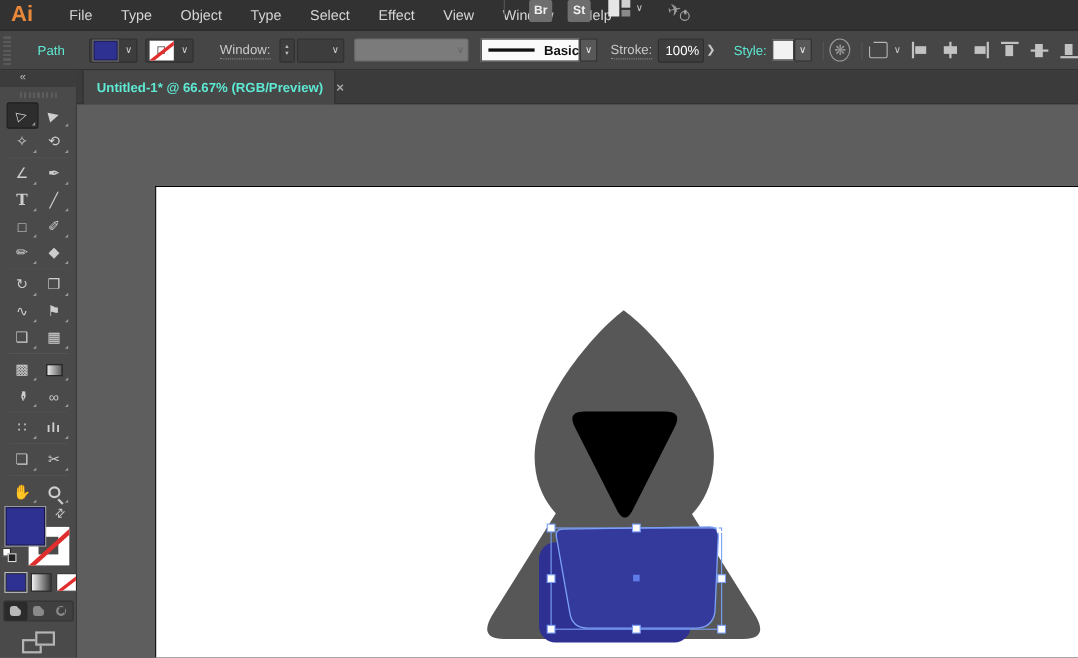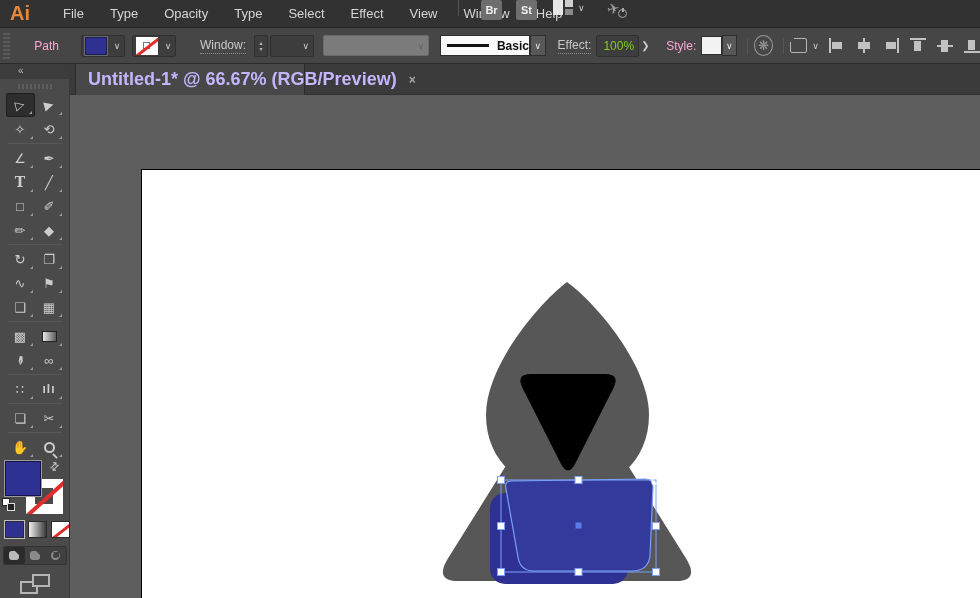--- a/index.html
+++ b/index.html
@@ -27,32 +27,32 @@
   .rocket .plane { display:inline-block; color:#9B9B9B; font-size:15px; transform:rotate(-12deg); }
   .rocket .ring { position:absolute; right:-8px; bottom:0; width:9px; height:9px; border:1.5px solid #A8A8A8;
     border-radius:50%; background:#323232; }
   .rocket .ring:after { content:""; position:absolute; left:3px; top:-2px; width:1.5px; height:4px; background:#A8A8A8; }
 
   
   .controlbar { position:absolute; left:0; top:28px; width:980px; height:36px; background:#464646;
     border-bottom:1px solid #2A2A2A; display:flex; align-items:center; color:#C9C9C9; font-size:12px; }
   .grip { width:8px; height:26px; margin-left:3px;
     background:repeating-linear-gradient(to bottom,#5a5a5a 0 2px,transparent 2px 4px); }
-  .cb-label { color:#f9a8d4; }
+  .cb-label { color:#5eead4; }
   .cb-link { color:#C9C9C9; border-bottom:1px dotted #8d8d8d; padding-bottom:1px; }
   .swatch-group { display:flex; align-items:center; height:22px; background:#3D3D3D; border:1px solid #303030; border-radius:2px; }
   .fillswatch { width:22px; height:18px; margin:0 3px; background:var(--c-fill); border:1px solid #1d1d55; outline:1px solid #6a6a6a; }
   .noneswatch { position:relative; width:22px; height:18px; margin:0 3px; background:#fff; overflow:hidden; }
   .noneswatch .hole { position:absolute; left:7px; top:5px; width:7px; height:7px; border:1px solid #777; background:#fff; }
   .noneswatch .slash { position:absolute; left:-3px; top:7px; width:34px; height:2.5px; background:var(--c-red); transform:rotate(-38deg); }
   .dd-chev { width:14px; text-align:center; color:#CFCFCF; font-size:9px; }
   .stepper { width:15px; height:22px; background:#3D3D3D; border:1px solid #303030; border-radius:2px;
     display:flex; flex-direction:column; align-items:center; justify-content:center; color:#BBB; font-size:6px; line-height:6px; }
   .combo { height:22px; background:#3D3D3D; border:1px solid #303030; border-radius:2px; display:flex; align-items:center; }
-  .combo .val { color:#84cc16; font-size:12px; padding-left:6px; flex:1; }
+  .combo .val { color:#ffffff; font-size:12px; padding-left:6px; flex:1; }
   .disabled-dd { width:116px; height:21px; background:#7B7B7B; border:1px solid #6a6a6a; border-radius:2px;
     display:flex; align-items:center; justify-content:flex-end; }
   .disabled-dd .dd-chev { color:#646464; }
   .brushfield { height:21px; background:#FAFAFA; border:1px solid #2e2e2e; display:flex; align-items:center; width:92px; }
   .brushline { width:42px; height:3px; background:#111; margin-left:6px; }
   .brushname { color:#111; font-size:12px; font-weight:bold; margin-left:8px; }
   .chevbtn { width:17px; height:21px; background:#585858; border:1px solid #2e2e2e; color:#E8E8E8;
     display:flex; align-items:center; justify-content:center; font-size:9px; }
   .arrowbtn { width:15px; height:22px; display:flex; align-items:center; justify-content:center; color:#C9C9C9; font-size:10px; }
   .stylesw { width:22px; height:19px; background:#F2F2F2; border:1px solid #2e2e2e; }
@@ -69,21 +69,21 @@
   .al-hr:before { right:0; top:0; width:2px; height:15px; } .al-hr:after { right:3px; top:4px; width:10px; height:7px; }
   .al-vt:before { left:0; top:0; width:16px; height:2px; } .al-vt:after { left:4px; top:3px; width:7px; height:10px; }
   .al-vc:before { left:0; top:7px; width:16px; height:2px; } .al-vc:after { left:4px; top:2px; width:7px; height:12px; }
   .al-vb:before { left:0; bottom:0; width:16px; height:2px; } .al-vb:after { left:4px; bottom:3px; width:7px; height:10px; }
 
   
   .workarea { position:absolute; left:70px; top:64px; width:910px; height:534px; }
   .tabstrip { position:absolute; left:0; top:0; width:910px; height:31px; background:#3B3B3B; border-bottom:1px solid #2F2F2F; }
   .doctab { position:absolute; left:5px; top:0; height:31px; width:230px; background:#474747;
     border-right:1px solid #2B2B2B; border-left:1px solid #2B2B2B; display:flex; align-items:center; }
-  .doctab .title { color:#c4b5fd; font-size:18px; font-weight:bold; margin-left:12px; white-space:nowrap; }
+  .doctab .title { color:#5eead4; font-size:12px; font-weight:bold; margin-left:12px; white-space:nowrap; }
   .doctab .close { margin-left:12px; color:#A6A6A6; font-size:12px; font-weight:bold; }
 
   
   .canvas { position:absolute; left:0; top:31px; width:910px; height:503px; background:#5E5E5E; overflow:hidden; }
   .artboard { position:absolute; left:71px; top:74px; width:839px; height:429px; background:#FFFFFF;
     border-top:1.5px solid #000; border-left:1.5px solid #000; }
   .artboard svg { display:block; }
 
   
   .toolbar { position:absolute; left:0; top:64px; width:70px; height:534px; background:#4A4A4A;
@@ -140,21 +140,21 @@
 </head>
 <body>
 
 <div class="app" data-name="illustrator-window">
 
   <div class="menubar" data-name="menu-bar">
     <span class="logo" data-name="app-logo">Ai</span>
     <div class="menuitems" data-name="menu-items">
         <div class="menuitem" data-name="menu-item-file">File</div>
         <div class="menuitem" data-name="menu-item-edit">Type</div>
-        <div class="menuitem" data-name="menu-item-object">Opacity</div>
+        <div class="menuitem" data-name="menu-item-object">Object</div>
         <div class="menuitem" data-name="menu-item-type">Type</div>
         <div class="menuitem" data-name="menu-item-select">Select</div>
         <div class="menuitem" data-name="menu-item-effect">Effect</div>
         <div class="menuitem" data-name="menu-item-view">View</div>
         <div class="menuitem" data-name="menu-item-window">Window</div>
         <div class="menuitem" data-name="menu-item-help">Help</div>
       </div>
     <div class="menu-right" data-name="menu-right-cluster">
       <div class="vsep" data-name="menu-separator"></div>
       <div class="sq-btn" data-name="bridge-button">Br</div>
@@ -200,21 +200,21 @@
     <div class="disabled-dd" style="margin-left:9px" data-name="width-profile-dropdown">
       <span class="dd-chev" data-name="chevron-down-icon">∨</span>
     </div>
     <div class="brushfield" style="margin-left:11px" data-name="brush-definition-field">
       <span class="brushline" data-name="brush-stroke-preview"></span>
       <span class="brushname" data-name="brush-name">Basic</span>
     </div>
     <div class="chevbtn" data-name="brush-dropdown-button">
         <span data-name="chevron-down-icon">∨</span>
       </div>
-    <span class="cb-link" style="margin-left:12px" data-name="opacity-panel-link">Effect:</span>
+    <span class="cb-link" style="margin-left:12px" data-name="opacity-panel-link">Stroke:</span>
     <div class="combo" style="margin-left:5px;width:46px" data-name="opacity-field">
       <span class="val" data-name="opacity-value">100%</span>
     </div>
     <span class="arrowbtn" data-name="opacity-dropdown-button">❯</span>
     <span class="cb-label" style="margin-left:14px" data-name="style-label">Style:</span>
     <span class="stylesw" style="margin-left:5px" data-name="graphic-style-swatch"></span>
     <div class="chevbtn" data-name="style-dropdown-button">
         <span data-name="chevron-down-icon">∨</span>
       </div>
     <div class="vsep" style="margin:0 6px 0 10px" data-name="control-separator"></div>

